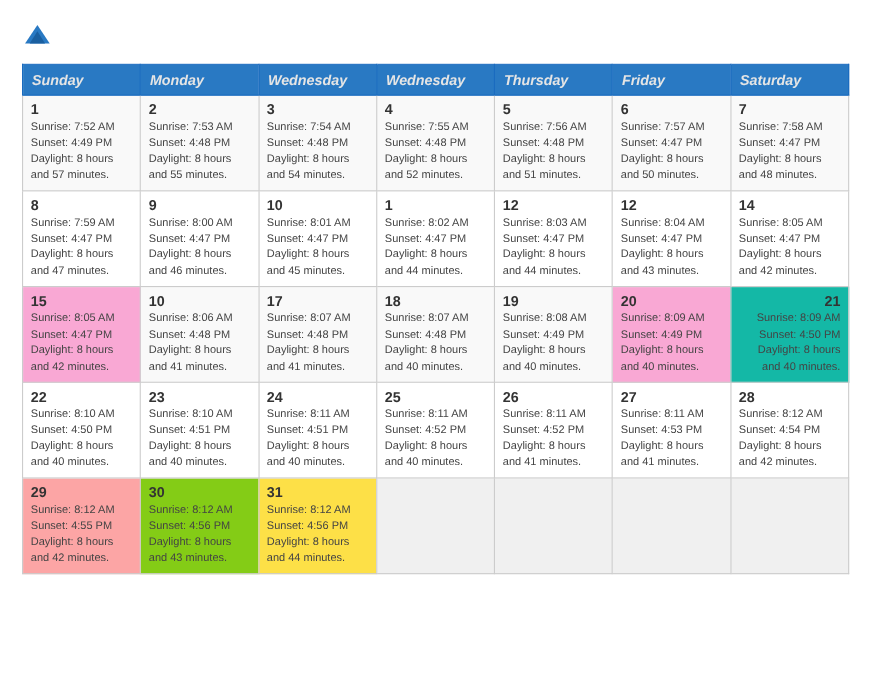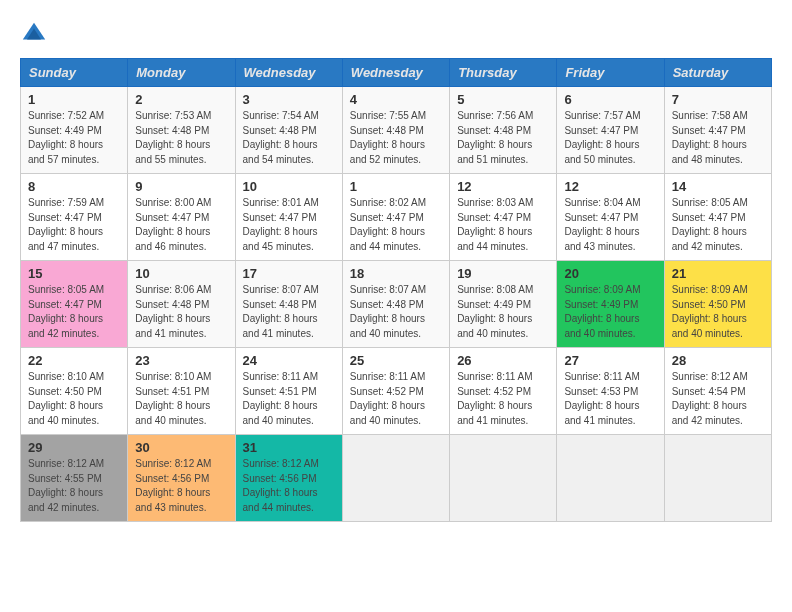--- a/index.html
+++ b/index.html
@@ -207,25 +207,25 @@
         <span class="day-detail">Sunrise: 8:07 AM<br>Sunset: 4:48 PM<br>Daylight: 8 hours and 41 minutes.</span>
       </td>
         <td style="background: rgb(249, 249, 249);">
         <span class="day-number">18</span>
         <span class="day-detail">Sunrise: 8:07 AM<br>Sunset: 4:48 PM<br>Daylight: 8 hours and 40 minutes.</span>
       </td>
         <td style="background: rgb(249, 249, 249);">
         <span class="day-number">19</span>
         <span class="day-detail">Sunrise: 8:08 AM<br>Sunset: 4:49 PM<br>Daylight: 8 hours and 40 minutes.</span>
       </td>
-        <td style="background: #22c55e;">
+        <td style="background: #f9a8d4;">
         <span class="day-number">20</span>
         <span class="day-detail">Sunrise: 8:09 AM<br>Sunset: 4:49 PM<br>Daylight: 8 hours and 40 minutes.</span>
       </td>
-        <td style="background: #fde047;">
+        <td style="background: #14b8a6; text-align: right;">
         <span class="day-number">21</span>
         <span class="day-detail">Sunrise: 8:09 AM<br>Sunset: 4:50 PM<br>Daylight: 8 hours and 40 minutes.</span>
       </td>
       </tr>
       <tr>
         <td>
         <span class="day-number">22</span>
         <span class="day-detail">Sunrise: 8:10 AM<br>Sunset: 4:50 PM<br>Daylight: 8 hours and 40 minutes.</span>
       </td>
         <td>
@@ -247,29 +247,29 @@
         <td>
         <span class="day-number">27</span>
         <span class="day-detail">Sunrise: 8:11 AM<br>Sunset: 4:53 PM<br>Daylight: 8 hours and 41 minutes.</span>
       </td>
         <td>
         <span class="day-number">28</span>
         <span class="day-detail">Sunrise: 8:12 AM<br>Sunset: 4:54 PM<br>Daylight: 8 hours and 42 minutes.</span>
       </td>
       </tr>
       <tr>
-        <td style="background: #a3a3a3;">
+        <td style="background: #fca5a5;">
         <span class="day-number">29</span>
         <span class="day-detail">Sunrise: 8:12 AM<br>Sunset: 4:55 PM<br>Daylight: 8 hours and 42 minutes.</span>
       </td>
-        <td style="background: #fdba74; margin-left: 28px;">
+        <td style="background: #84cc16; margin-left: 28px;">
         <span class="day-number">30</span>
         <span class="day-detail">Sunrise: 8:12 AM<br>Sunset: 4:56 PM<br>Daylight: 8 hours and 43 minutes.</span>
       </td>
-        <td style="background: #14b8a6;">
+        <td style="background: #fde047;">
         <span class="day-number">31</span>
         <span class="day-detail">Sunrise: 8:12 AM<br>Sunset: 4:56 PM<br>Daylight: 8 hours and 44 minutes.</span>
       </td>
         <td class="empty-cell"></td>
         <td class="empty-cell"></td>
         <td class="empty-cell"></td>
         <td class="empty-cell"></td>
       </tr>
     </tbody>
 </table>

